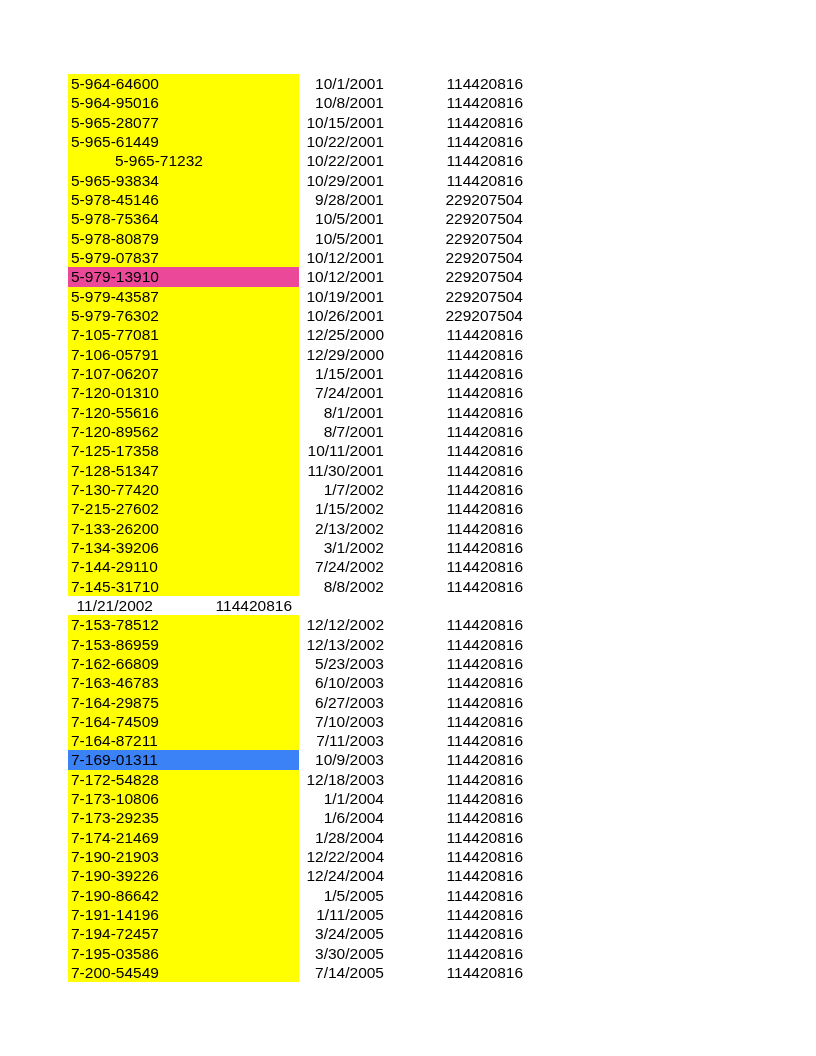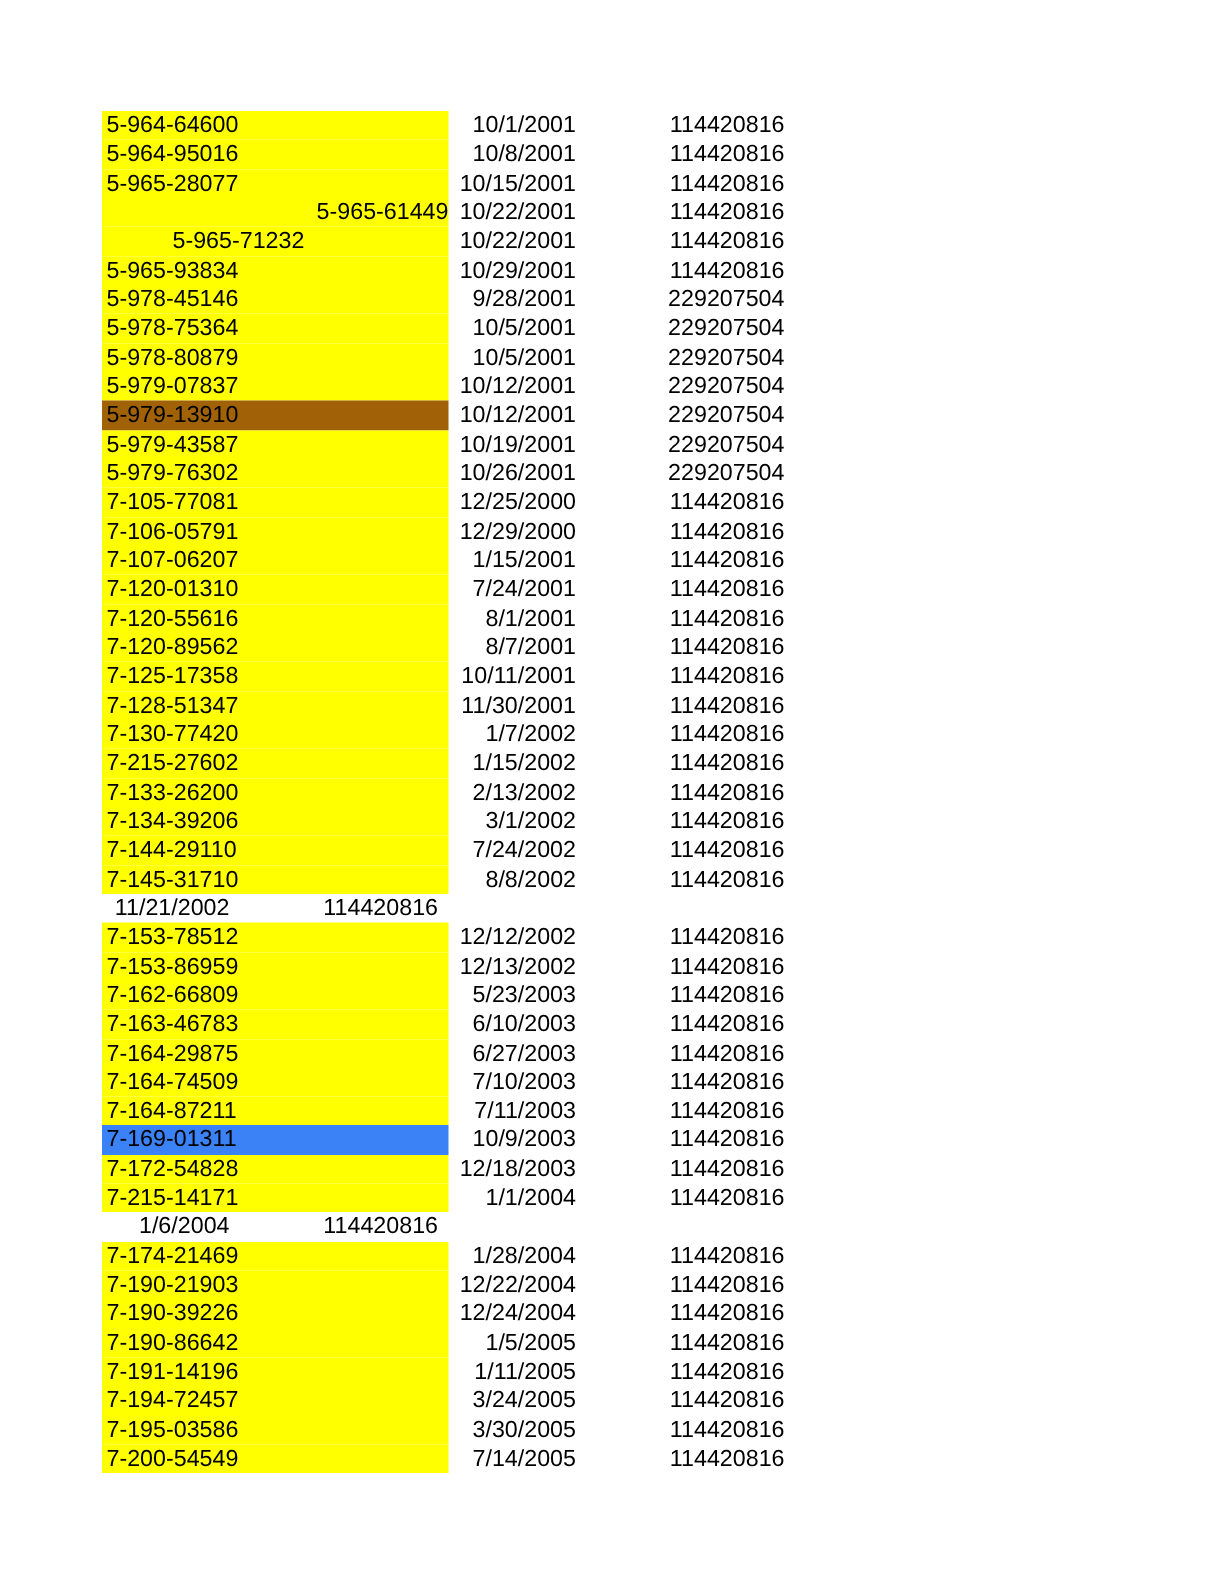--- a/index.html
+++ b/index.html
@@ -68,21 +68,21 @@
         <div class="cell id" style="background: rgb(255, 255, 0);">5-964-95016</div>
         <div class="cell date">10/8/2001</div>
         <div class="cell value">114420816</div>
       </div>
       <div class="row">
         <div class="cell id" style="background: rgb(255, 255, 0);">5-965-28077</div>
         <div class="cell date">10/15/2001</div>
         <div class="cell value">114420816</div>
       </div>
       <div class="row">
-        <div class="cell id" style="background: rgb(255, 255, 0); text-align: right;">5-965-61449</div>
+        <div class="cell id" style="background: rgb(255, 255, 0);">5-965-61449</div>
         <div class="cell date">10/22/2001</div>
         <div class="cell value">114420816</div>
       </div>
       <div class="row">
         <div class="cell id" style="background: rgb(255, 255, 0); padding-left: 47px;">5-965-71232</div>
         <div class="cell date">10/22/2001</div>
         <div class="cell value">114420816</div>
       </div>
       <div class="row">
         <div class="cell id" style="background: rgb(255, 255, 0);">5-965-93834</div>
@@ -103,21 +103,21 @@
         <div class="cell id" style="background: rgb(255, 255, 0);">5-978-80879</div>
         <div class="cell date">10/5/2001</div>
         <div class="cell value">229207504</div>
       </div>
       <div class="row">
         <div class="cell id" style="background: rgb(255, 255, 0);">5-979-07837</div>
         <div class="cell date">10/12/2001</div>
         <div class="cell value">229207504</div>
       </div>
       <div class="row">
-        <div class="cell id" style="background: #a16207;">5-979-13910</div>
+        <div class="cell id" style="background: #ec4899;">5-979-13910</div>
         <div class="cell date">10/12/2001</div>
         <div class="cell value">229207504</div>
       </div>
       <div class="row">
         <div class="cell id" style="background: rgb(255, 255, 0);">5-979-43587</div>
         <div class="cell date">10/19/2001</div>
         <div class="cell value">229207504</div>
       </div>
       <div class="row">
         <div class="cell id" style="background: rgb(255, 255, 0);">5-979-76302</div>
@@ -237,25 +237,26 @@
         <div class="cell id" style="background: #3b82f6;">7-169-01311</div>
         <div class="cell date">10/9/2003</div>
         <div class="cell value">114420816</div>
       </div>
       <div class="row">
         <div class="cell id" style="background: rgb(255, 255, 0);">7-172-54828</div>
         <div class="cell date">12/18/2003</div>
         <div class="cell value">114420816</div>
       </div>
       <div class="row">
-        <div class="cell id" style="background: rgb(255, 255, 0);">7-215-14171</div>
+        <div class="cell id" style="background: rgb(255, 255, 0);">7-173-10806</div>
         <div class="cell date">1/1/2004</div>
         <div class="cell value">114420816</div>
       </div>
       <div class="row">
+        <div class="cell id" style="background: rgb(255, 255, 0);">7-173-29235</div>
         <div class="cell date">1/6/2004</div>
         <div class="cell value">114420816</div>
       </div>
       <div class="row">
         <div class="cell id" style="background: rgb(255, 255, 0);">7-174-21469</div>
         <div class="cell date">1/28/2004</div>
         <div class="cell value">114420816</div>
       </div>
       <div class="row">
         <div class="cell id" style="background: rgb(255, 255, 0);">7-190-21903</div>

